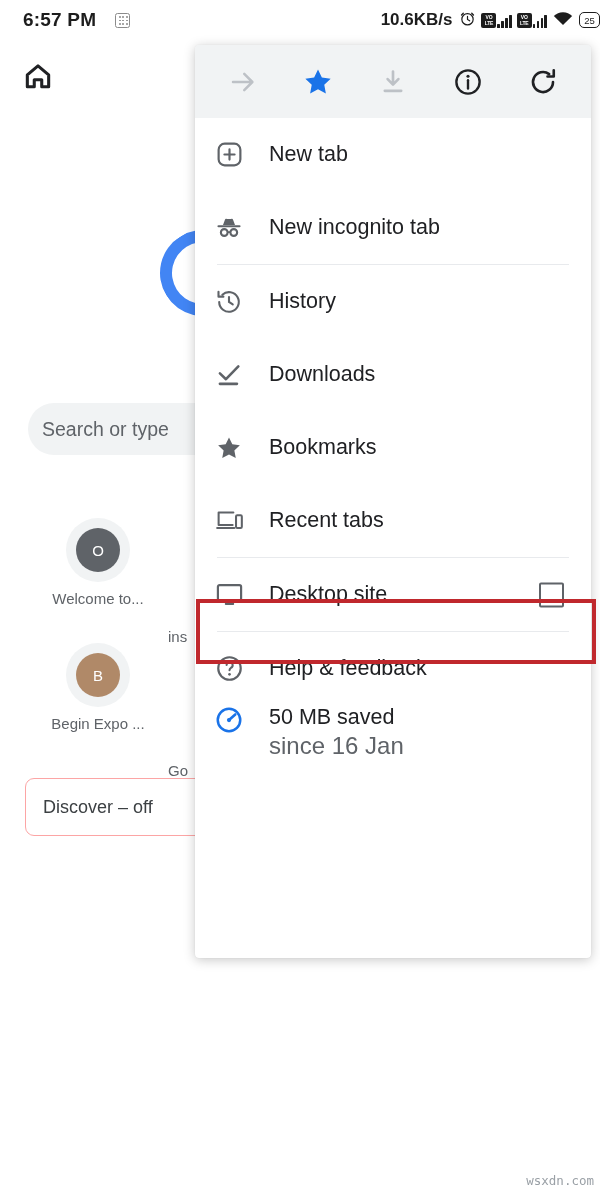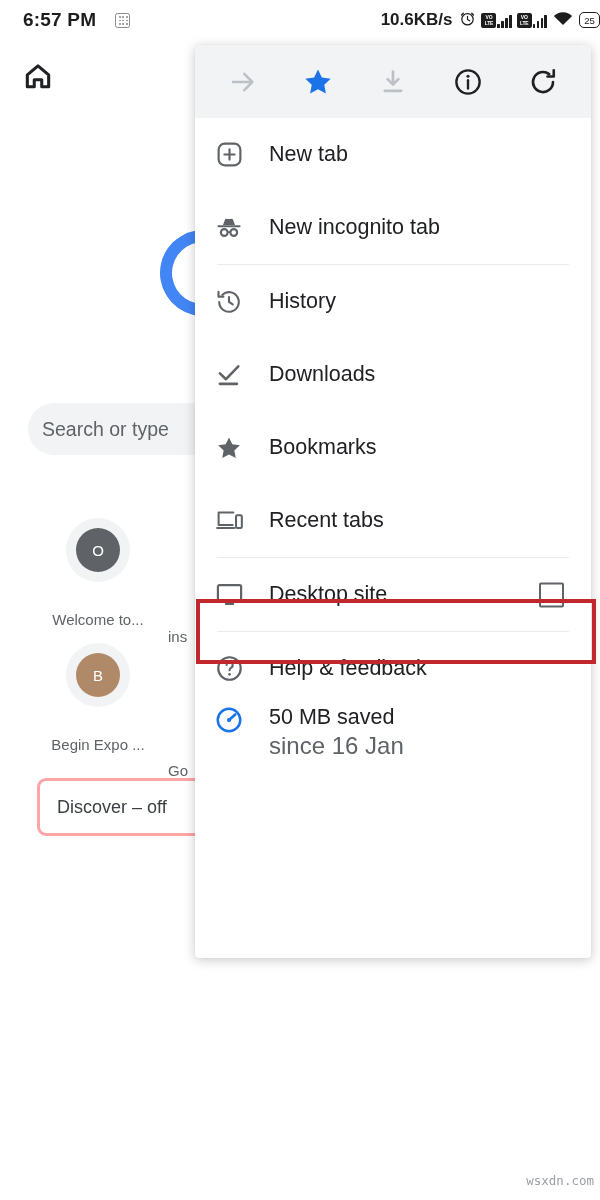--- a/index.html
+++ b/index.html
@@ -71,38 +71,38 @@
   .tile .disc{
     width:64px;height:64px;border-radius:50%;background:#f1f3f4;
     margin:0 auto; display:flex;align-items:center;justify-content:center;
   }
   .tile .fav{
     width:44px;height:44px;border-radius:50%;
     display:flex;align-items:center;justify-content:center;
     color:#ffffff;font-size:15px;
   }
   .tile .lbl{
-    margin-top:29px;font-size:15px;color:#5f6368;
+    margin-top:8px;font-size:15px;color:#5f6368;
     white-space:nowrap; overflow:hidden;
   }
   #tile-0{ left:28px; top:478px; }
   #tile-1{ left:28px; top:603px; }
   #tile-0-side{
     position:absolute; left:168px; top:588px;
     font-size:15px; color:#5f6368; white-space:nowrap;
   }
   #tile-1-side{
     position:absolute; left:168px; top:722px;
     font-size:15px; color:#5f6368; white-space:nowrap;
   }
   #discover-chip{
     position:absolute; left:25px; top:738px; width:192px; height:58px;
-    border:3px solid #fca5a5; border-radius:9px;
+    border:1px solid #fca5a5; border-radius:9px;
     display:flex; align-items:center; padding-left:17px;
-    font-size:18px; color:#3c4043; background:#fff; white-space:nowrap;margin-left:12px;
+    font-size:18px; color:#3c4043; background:#fff; white-space:nowrap;
   }
   #watermark{
     position:absolute; right:6px; bottom:12px;
     font-size:12.5px; color:#9aa0a6; font-family:"DejaVu Sans Mono", monospace;
   }
 
   
   #menu{
     position:absolute; left:195px; top:45px; width:396px; height:913px;
     background:#ffffff; border-radius:4px;

